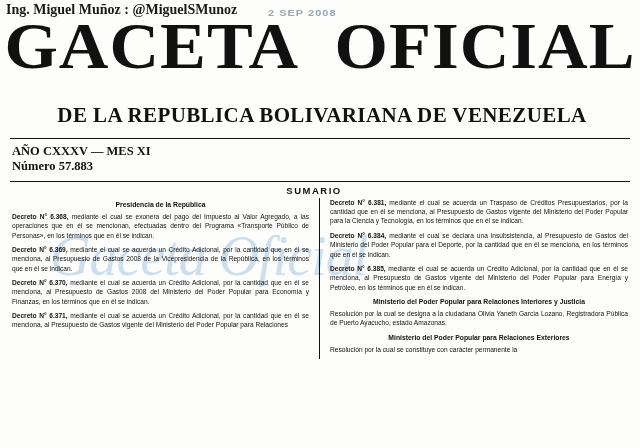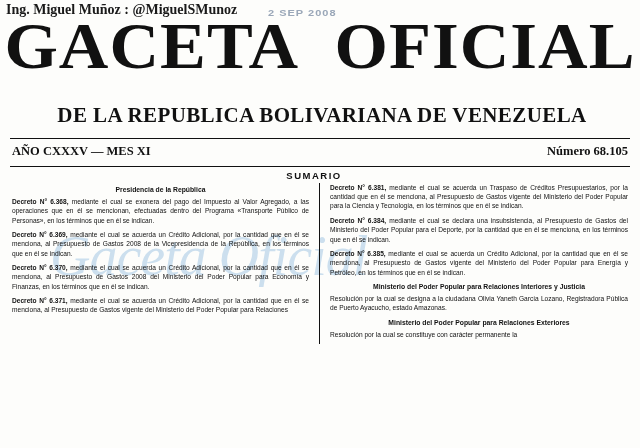--- a/index.html
+++ b/index.html
@@ -110,20 +110,21 @@
     position: relative;
     z-index: 10;
     display: flex;
     align-items: baseline;
     justify-content: space-between;
     font-family: "Liberation Serif", serif;
     font-size: 12.5px;
     font-weight: bold;
     color: #111;
     padding: 5px 12px 4px 12px;
+    flex-direction: column;
   }
   .issue-line .center {
     font-weight: normal;
     font-size: 12px;
   }
 
   
   .sumario-head {
     position: relative;
     z-index: 10;
@@ -185,21 +186,21 @@
 
   <div class="masthead">
     <div class="gaceta-title"><span>GACETA</span><span class="gap"></span><span>OFICIAL</span></div>
     <div class="subtitle">DE LA REPUBLICA BOLIVARIANA DE VENEZUELA</div>
   </div>
 
   <hr class="rule">
 
   <div class="issue-line">
     <span>AÑO CXXXV — MES XI</span>
-    <span>Número 68.105</span>
+    <span>Número 57.883</span>
   </div>
 
   <hr class="rule thin">
 
   <div class="sumario-head">SUMARIO</div>
 
   <div class="columns">
 
     <div class="col left">
       <div class="org-head">Presidencia de la República</div>

